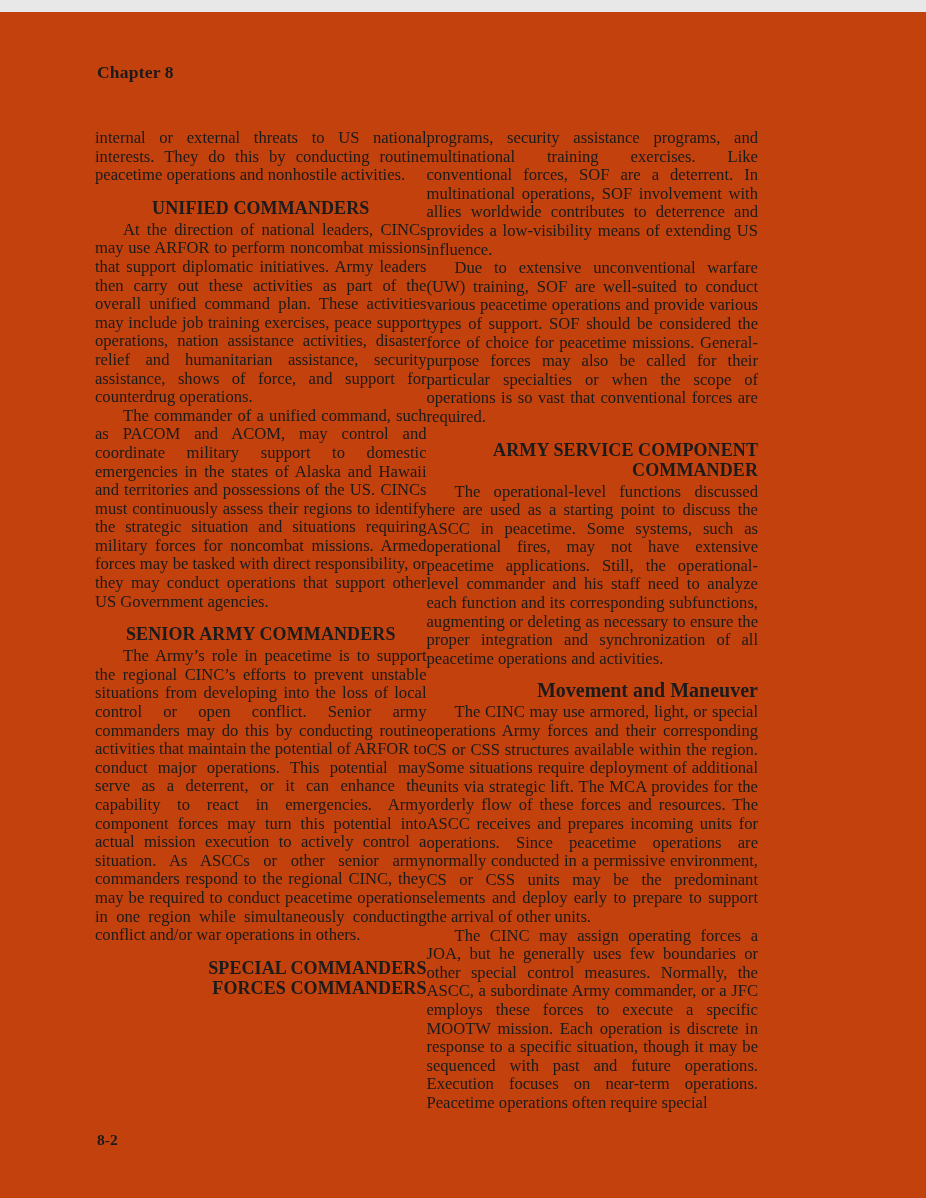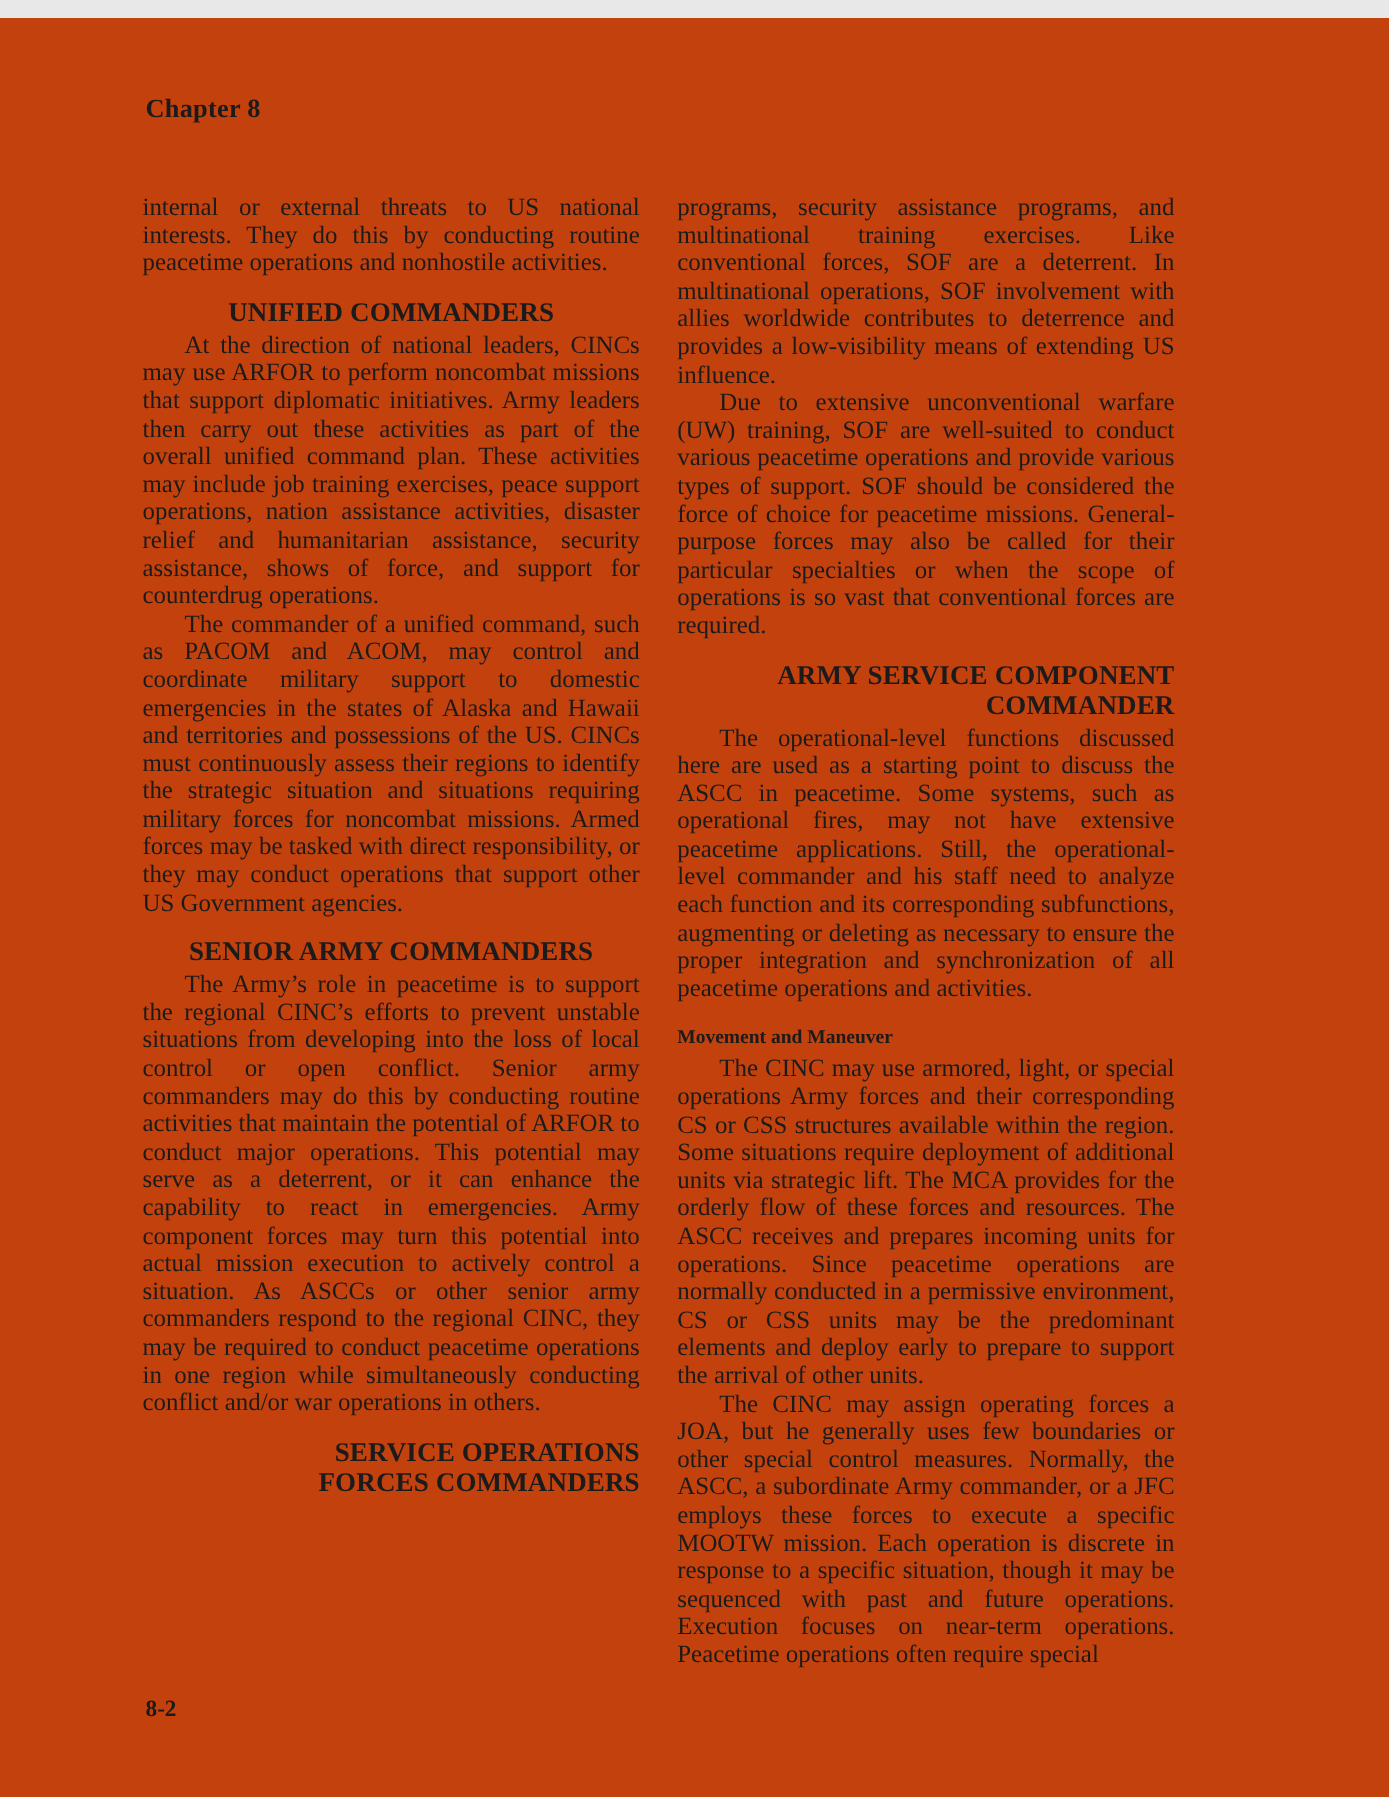--- a/index.html
+++ b/index.html
@@ -24,21 +24,20 @@
     font-weight: bold;
     font-size: 17.5px;
     letter-spacing: 0.2px;
   }
   .body-columns {
     position: absolute;
     left: 95px;
     top: 117px;
     width: 688px;
     display: flex;
-    gap: 25px;
   }
   .col {
     width: 331.5px;
     flex: 0 0 331.5px;
   }
   p.body {
     margin: 0;
     font-size: 16.6px;
     line-height: 18.6px;
     text-align: justify;
@@ -54,24 +53,24 @@
     font-weight: bold;
     text-align: center;
     letter-spacing: 0.1px;
   }
   h2.section .hline {
     display: block;
     text-align: right;
   }
   h3.subsection {
     margin: 13px 0 3px 0;
-    font-size: 13px;
+    font-size: 20px;
     line-height: 19px;
     font-weight: bold;
-    text-align: left;
+    text-align: right;
   }
   .page-number {
     position: absolute;
     left: 97px;
     top: 1119px;
     font-weight: bold;
     font-size: 15.5px;
     text-align: center;
   }
 </style>
@@ -92,21 +91,21 @@
 
       <p class="body">At the direction of national leaders, CINCs may use ARFOR to perform noncombat missions that support diplomatic initiatives. Army leaders then carry out these activities as part of the overall unified command plan. These activities may include job training exercises, peace support operations, nation assistance activities, disaster relief and humanitarian assistance, security assistance, shows of force, and support for counterdrug operations.</p>
 
       <p class="body">The commander of a unified command, such as PACOM and ACOM, may control and coordinate military support to domestic emergencies in the states of Alaska and Hawaii and territories and possessions of the US. CINCs must continuously assess their regions to identify the strategic situation and situations requiring military forces for noncombat missions. Armed forces may be tasked with direct responsibility, or they may conduct operations that support other US Government agencies.</p>
 
       <h2 class="section">SENIOR ARMY COMMANDERS</h2>
 
       <p class="body">The Army’s role in peacetime is to support the regional CINC’s efforts to prevent unstable situations from developing into the loss of local control or open conflict. Senior army commanders may do this by conducting routine activities that maintain the potential of ARFOR to conduct major operations. This potential may serve as a deterrent, or it can enhance the capability to react in emergencies. Army component forces may turn this potential into actual mission execution to actively control a situation. As ASCCs or other senior army commanders respond to the regional CINC, they may be required to conduct peacetime operations in one region while simultaneously conducting conflict and/or war operations in others.</p>
 
       <h2 class="section">
-        <span class="hline">SERVICE OPERATIONS</span>
+        <span class="hline">SPECIAL COMMANDERS</span>
         <span class="hline">FORCES COMMANDERS</span>
       </h2>
 
 
     </div>
 
     <div class="col">
 
       <p class="body no-indent">programs, security assistance programs, and multinational training exercises. Like conventional forces, SOF are a deterrent. In multinational operations, SOF involvement with allies worldwide contributes to deterrence and provides a low-visibility means of extending US influence.</p>
 

